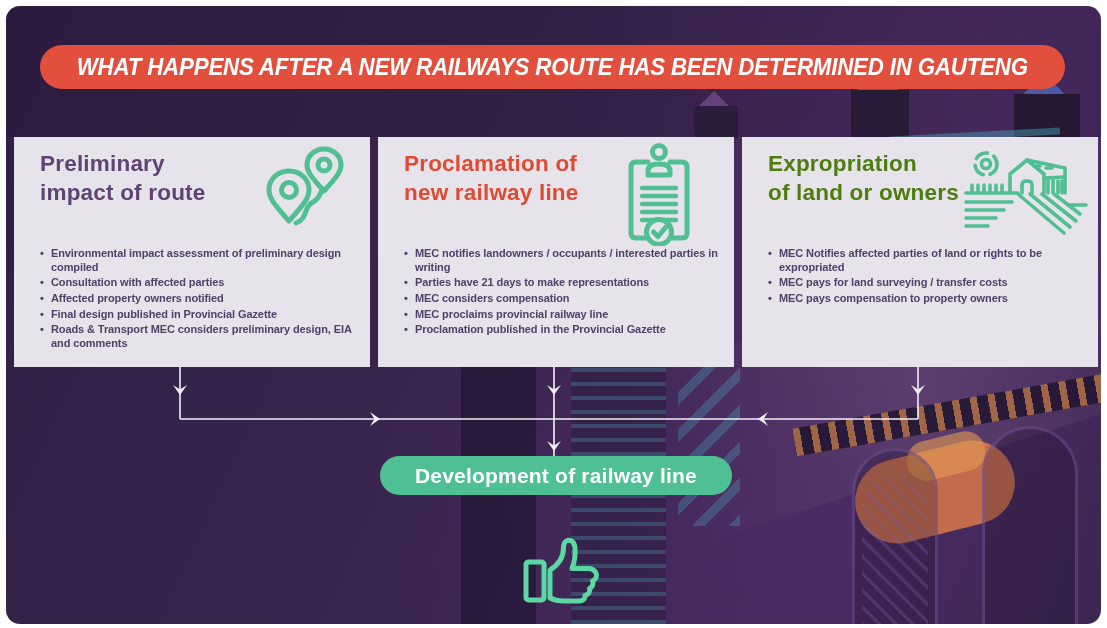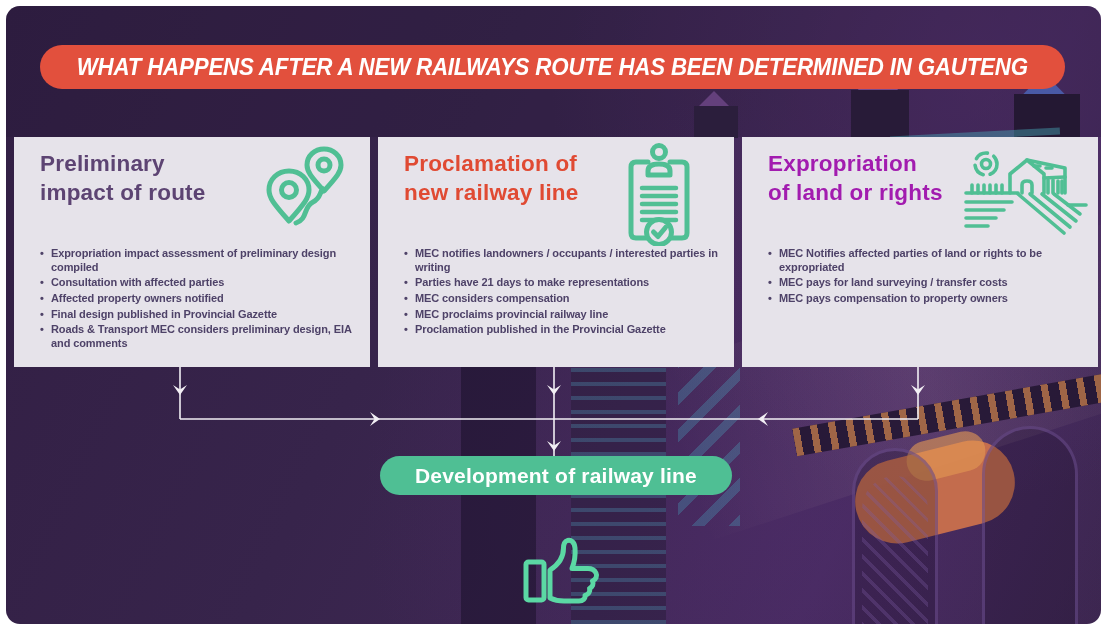--- a/index.html
+++ b/index.html
@@ -148,21 +148,21 @@
         <span>impact of route</span>
       </div>
       <svg class="card-icon icon-route" width="82" height="92" viewBox="0 0 82 92" fill="none" stroke="currentColor" stroke-width="5" stroke-linecap="round" stroke-linejoin="round">
         <path d="M27 26 C15.5 26 7 34.5 7 45 C7 52.5 11 58 27 76 C43 58 47 52.5 47 45 C47 34.5 38.5 26 27 26 Z"></path>
         <circle cx="27" cy="45" r="7.5"></circle>
         <path d="M62 4 C52.5 4 45 11 45 20 C45 26.5 48.5 31 62 46 C75.5 31 79 26.5 79 20 C79 11 71.5 4 62 4 Z"></path>
         <circle cx="62" cy="20" r="6"></circle>
         <path d="M34 78 C46 74 41 62 51 57 C59 53 57 48 61 44"></path>
       </svg>
       <ul class="bullets">
-        <li>Expropriation impact assessment of preliminary design compiled</li>
+        <li>Environmental impact assessment of preliminary design compiled</li>
         <li>Consultation with  affected parties</li>
         <li>Affected property owners notified</li>
         <li>Final design published in Provincial Gazette</li>
         <li>Roads &amp; Transport MEC considers preliminary design, EIA and comments</li>
       </ul>
     </div>
 
     <div class="card">
       <div class="card-title" style="color: rgb(224, 74, 51);">
         <span>Proclamation of</span><br>
@@ -180,23 +180,23 @@
       <ul class="bullets">
         <li>MEC notifies landowners / occupants /  interested parties in writing</li>
         <li>Parties have 21 days to make representations</li>
         <li>MEC considers compensation</li>
         <li>MEC proclaims provincial railway line</li>
         <li>Proclamation published in the Provincial Gazette</li>
       </ul>
     </div>
 
     <div class="card">
-      <div class="card-title" style="color: #a21caf;">
+      <div class="card-title" style="color: #4d7c0f;">
         <span>Expropriation</span><br>
-        <span>of land or rights</span>
+        <span>of land or owners</span>
       </div>
       <svg class="card-icon icon-farm" width="128" height="88" viewBox="0 0 128 88" fill="none" stroke="currentColor" stroke-width="3.6" stroke-linecap="round" stroke-linejoin="round">
         <circle cx="26" cy="17" r="11" stroke-dasharray="13 7"></circle>
         <circle cx="26" cy="17" r="4.5"></circle>
         <path d="M6 46 H58"></path>
         <path d="M12 38 V46 M18 38 V46 M24 38 V46 M30 38 V46 M36 38 V46 M42 38 V46"></path>
         <path d="M50 46 V27 L67 13 L84 27 V46"></path>
         <path d="M67 13 L105 21 V46"></path>
         <path d="M84 31 L105 30"></path>
         <path d="M62 46 V38 Q62 34 67 34 Q72 34 72 38 V46"></path>

